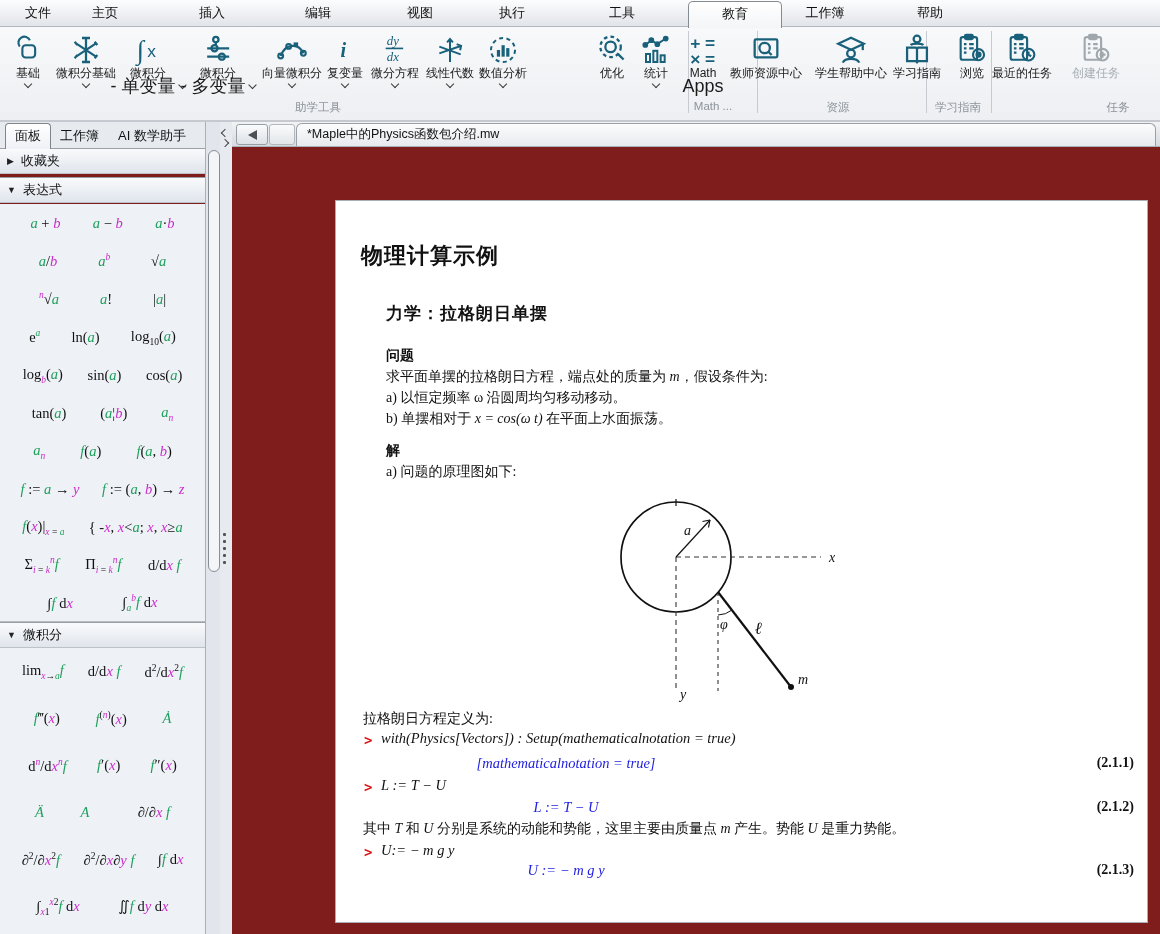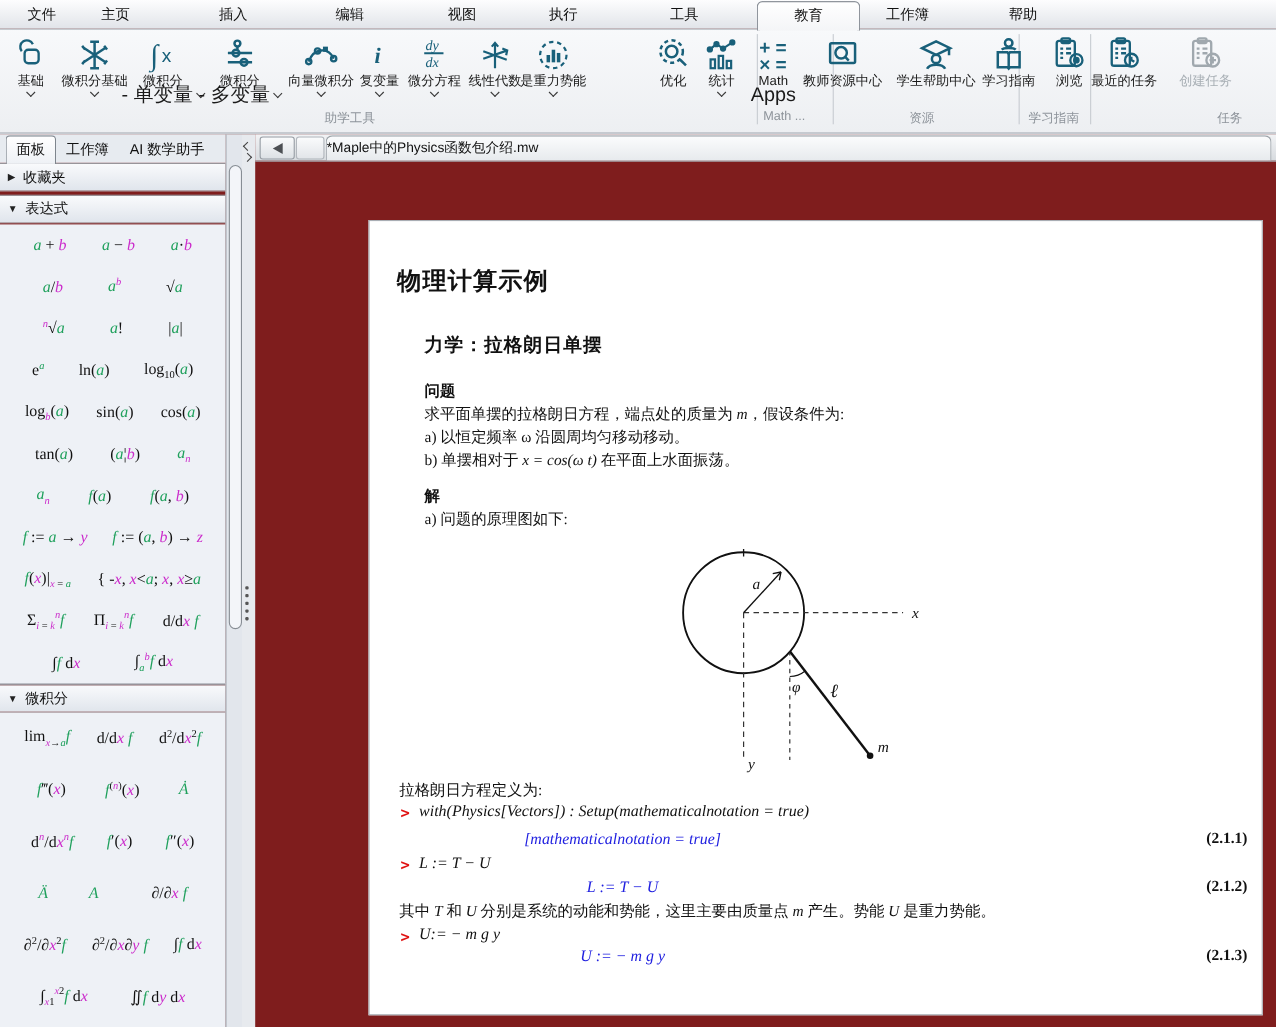--- a/index.html
+++ b/index.html
@@ -59,21 +59,21 @@
   
   .tabbar{position:absolute;left:232px;top:122px;width:928px;height:24px;
           background:linear-gradient(#f2f3f5,#d7dbdf);border-bottom:1px solid #aab0b7;}
   .backbtn{position:absolute;left:4px;top:2px;width:30px;height:19px;background:linear-gradient(#fafbfc,#dde1e5);
           border:1px solid #989ea5;border-radius:3px;display:flex;align-items:center;justify-content:center;cursor:pointer;}
   .backtri{width:0;height:0;border-top:5px solid transparent;border-bottom:5px solid transparent;border-right:9px solid #4c4f53;}
   .blankbtn{position:absolute;left:37px;top:2px;width:24px;height:19px;background:linear-gradient(#fafbfc,#e2e5e9);
           border:1px solid #b2b7bd;border-radius:3px;}
   .doctab{position:absolute;left:64px;top:1px;width:860px;height:23px;box-sizing:border-box;
           background:linear-gradient(#fbfcfd,#e7eaed);border:1px solid #9aa0a6;border-bottom:none;
-          border-radius:6px 6px 0 0;font-size:12.5px;line-height:21px;cursor:pointer;}
+          border-radius:6px 6px 0 0;font-size:12.5px;line-height:21px;padding-left:10px;cursor:pointer;}
   
   .page{position:absolute;left:335px;top:200px;width:811px;height:721px;background:#ffffff;
         border:1px solid #a9aeb4;font-family:"Liberation Serif",serif;}
   .h1{position:absolute;left:25px;top:40px;font-size:22px;font-weight:bold;letter-spacing:1px;}
   .h2{position:absolute;left:50px;top:101px;font-size:17px;font-weight:bold;letter-spacing:1px;}
   .line{position:absolute;font-size:14px;white-space:nowrap;}
   .bold{font-weight:bold;}
   .mi{font-style:italic;}
   .prompt{position:absolute;color:#e01212;font-weight:bold;font-size:14px;font-family:"DejaVu Sans Mono",monospace;}
   .minput{position:absolute;font-style:italic;font-size:14.5px;white-space:nowrap;cursor:text;}
@@ -220,21 +220,21 @@
 
     <div class="tool" style="left:503px">
       <div class="ticon">
         <svg class="tsvg" width="32" height="32" viewBox="0 0 24 24" fill="none" stroke="#19607a" stroke-width="1.5">
           <circle cx="12" cy="12" r="9" stroke-dasharray="3 2.6"></circle>
           <rect x="7.4" y="12" width="2.4" height="5" fill="#19607a" stroke="none"></rect>
           <rect x="10.9" y="8.4" width="2.4" height="8.6" fill="#19607a" stroke="none"></rect>
           <rect x="14.4" y="10.6" width="2.4" height="6.4" fill="#19607a" stroke="none"></rect>
           </svg>
       </div>
-      <div class="tlabel">是重力势能</div>
+      <div class="tlabel">数值分析</div>
       <div class="chevrow">
           <span class="chev"></span>
         </div>
     </div>
 
     <div class="tool" style="left:612px">
       <div class="ticon">
         <svg class="tsvg" width="34" height="34" viewBox="0 0 24 24" fill="none" stroke="#19607a" stroke-width="1.6">
           <circle cx="11" cy="10.5" r="7.2" stroke-dasharray="2.6 2.2"></circle>
           <circle cx="11" cy="10.5" r="3.7"></circle>

